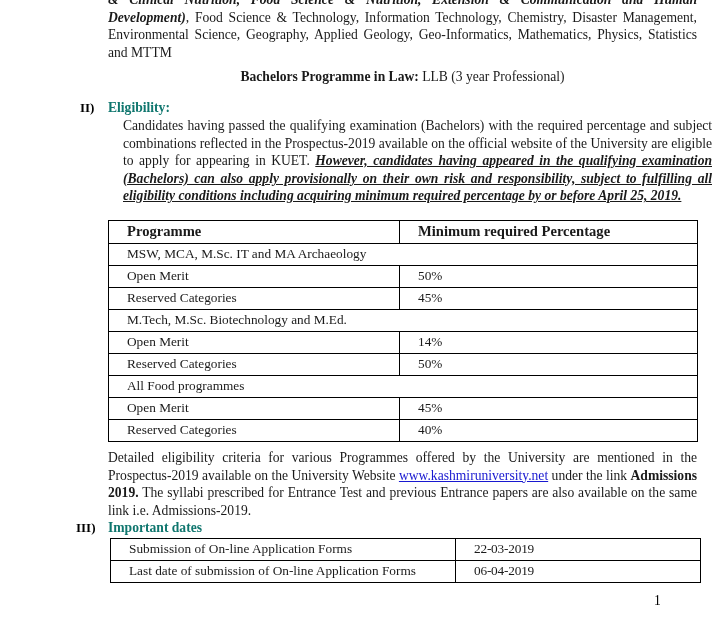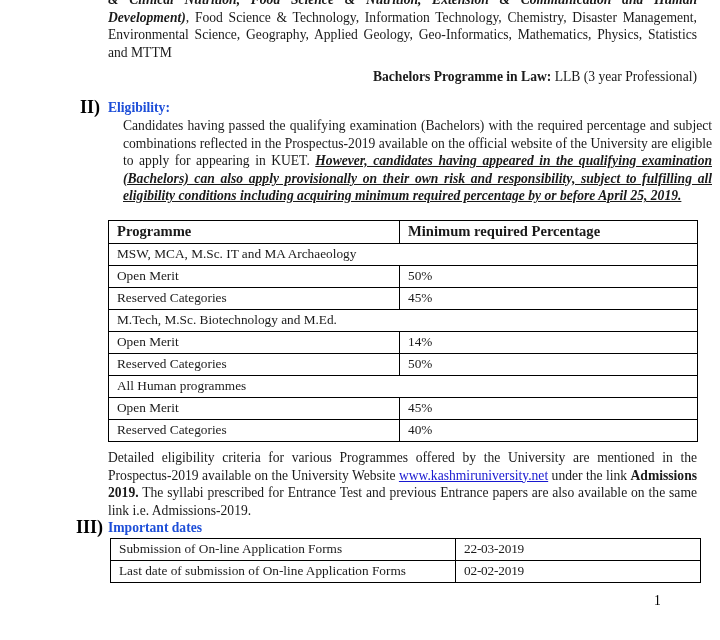--- a/index.html
+++ b/index.html
@@ -42,43 +42,43 @@
   .biu {
     font-weight: bold;
     font-style: italic;
     text-decoration: underline;
   }
 
   
   .marker {
     position: absolute;
     font-weight: bold;
-    font-size: 18px;
+    font-size: 13px;
     line-height: 17.6px;
     color: #000;
   }
   .sec-head {
     position: absolute;
     font-weight: bold;
     font-size: 13.6px;
     line-height: 17.6px;
-    color: #1d4ed8;
+    color: #0f766e;
   }
 
   
   table.doc-table {
     position: absolute;
     border-collapse: collapse;
     font-size: 13.3px;
     color: #1a1a1a;
     table-layout: fixed;
   }
   table.doc-table td, table.doc-table th {
     border: 1px solid #000000;
-    padding: 2px 6px 3px 8px;
+    padding: 2px 6px 3px 18px;
     vertical-align: middle;
     font-weight: normal;
     text-align: left;
   }
   table.doc-table th {
     font-weight: bold;
     font-size: 14.6px;
   }
   .th-prog { text-align: left; }
   .th-pct  { text-align: center; }
@@ -104,21 +104,21 @@
 </style>
 </head>
 <body>
 
 <div class="page">
 
   <div class="para clipped-top" style="left:108px; top:-9px; width:589px;">
     <span class="bi">&amp; Clinical Nutrition, Food Science &amp; Nutrition, Extension &amp; Communication  and Human Development)</span><span>, Food Science &amp; Technology, Information Technology, Chemistry, Disaster Management, Environmental Science, Geography, Applied Geology, Geo-Informatics, Mathematics, Physics, Statistics and  MTTM</span>
   </div>
 
-  <div class="para" style="left:108px; top:68px; width:589px; text-align:right;">
+  <div class="para" style="left:108px; top:68px; width:589px; text-align:center;">
     <span class="b">Bachelors Programme in Law:</span><span> LLB (3 year Professional)</span>
   </div>
 
   <div class="marker" style="left:80px; top:99px;">II)</div>
 
   <div class="sec-head" style="left:108px; top:99px;">Eligibility:</div>
 
   <div class="para" style="left:123px; top:117px; width:589px;">
     <span>Candidates having passed the qualifying examination (Bachelors) with the required percentage and subject combinations reflected in the Prospectus-2019 available on the official website of the University are eligible to apply for appearing in KUET. </span><span class="biu">However, candidates having appeared in the qualifying examination (Bachelors) can also apply provisionally on their own risk and responsibility, subject to fulfilling all eligibility conditions including acquiring minimum required percentage by or before April 25, 2019.</span>
   </div>
@@ -151,21 +151,21 @@
       </tr>
       <tr>
         <td>Open Merit</td>
         <td class="pct-cell">14%</td>
       </tr>
       <tr>
         <td>Reserved Categories</td>
         <td class="pct-cell">50%</td>
       </tr>
       <tr class="grp-row">
-        <td colspan="2">All Human programmes</td>
+        <td colspan="2">All Food programmes</td>
       </tr>
       <tr>
         <td>Open Merit</td>
         <td class="pct-cell">45%</td>
       </tr>
       <tr>
         <td>Reserved Categories</td>
         <td class="pct-cell">40%</td>
       </tr>
     </tbody>
@@ -184,20 +184,20 @@
       <col style="width:345px;">
       <col style="width:245px;">
     </colgroup>
     <tbody>
       <tr>
         <td>Submission of On-line Application Forms</td>
         <td class="date-cell">22-03-2019</td>
       </tr>
       <tr>
         <td>Last date of submission of On-line Application Forms</td>
-        <td class="date-cell">02-02-2019</td>
+        <td class="date-cell">06-04-2019</td>
       </tr>
     </tbody>
   </table>
 
   <div class="page-number" style="left:654px; top:593px;">1</div>
 
 </div>
 
 </body></html>

